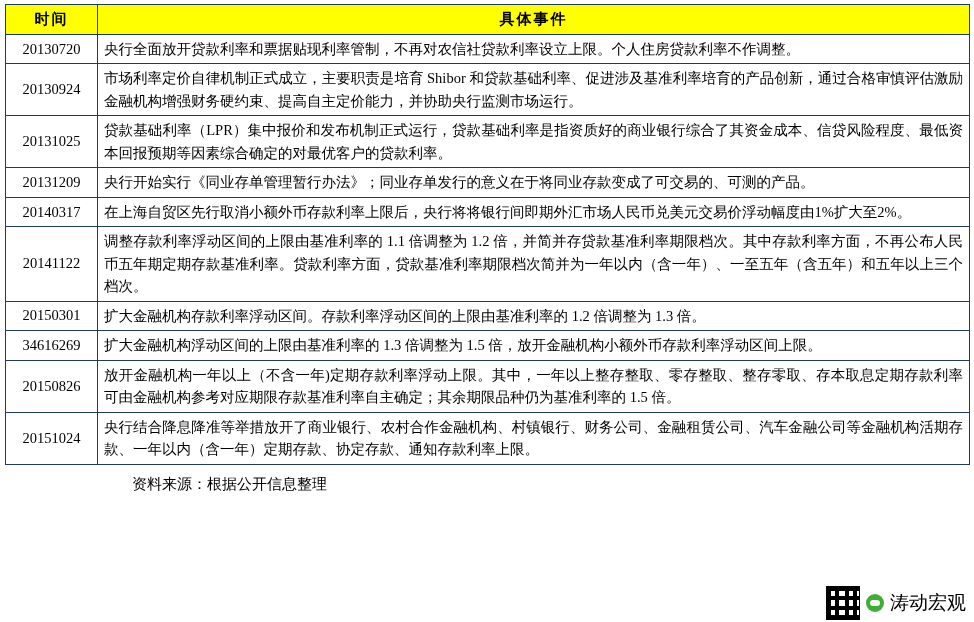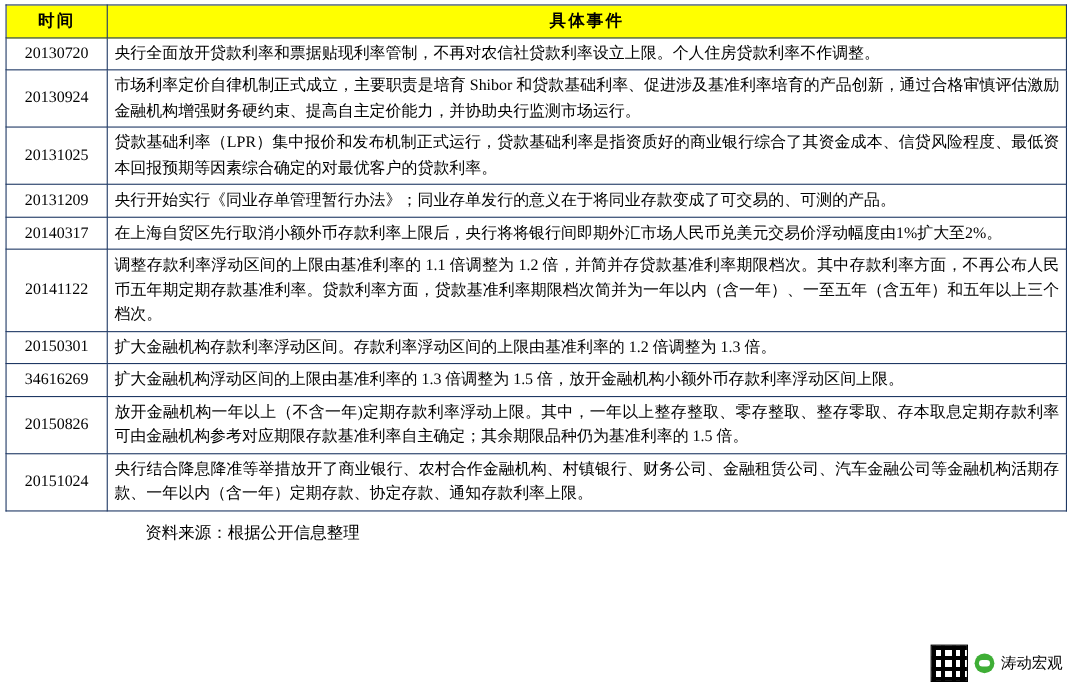--- a/index.html
+++ b/index.html
@@ -88,21 +88,21 @@
     content: "";
     position: absolute;
     left: 4px;
     top: 6px;
     width: 10px;
     height: 6px;
     background: #ffffff;
     border-radius: 4px;
   }
   .wechat-badge .wx-name {
-    font-size: 14px;
+    font-size: 19px;
     color: #000000;
     font-family: "Liberation Serif", "DejaVu Serif", serif;
   }
 </style>
 </head>
 <body>
 
 <div class="page">
 
   <table class="timeline">

